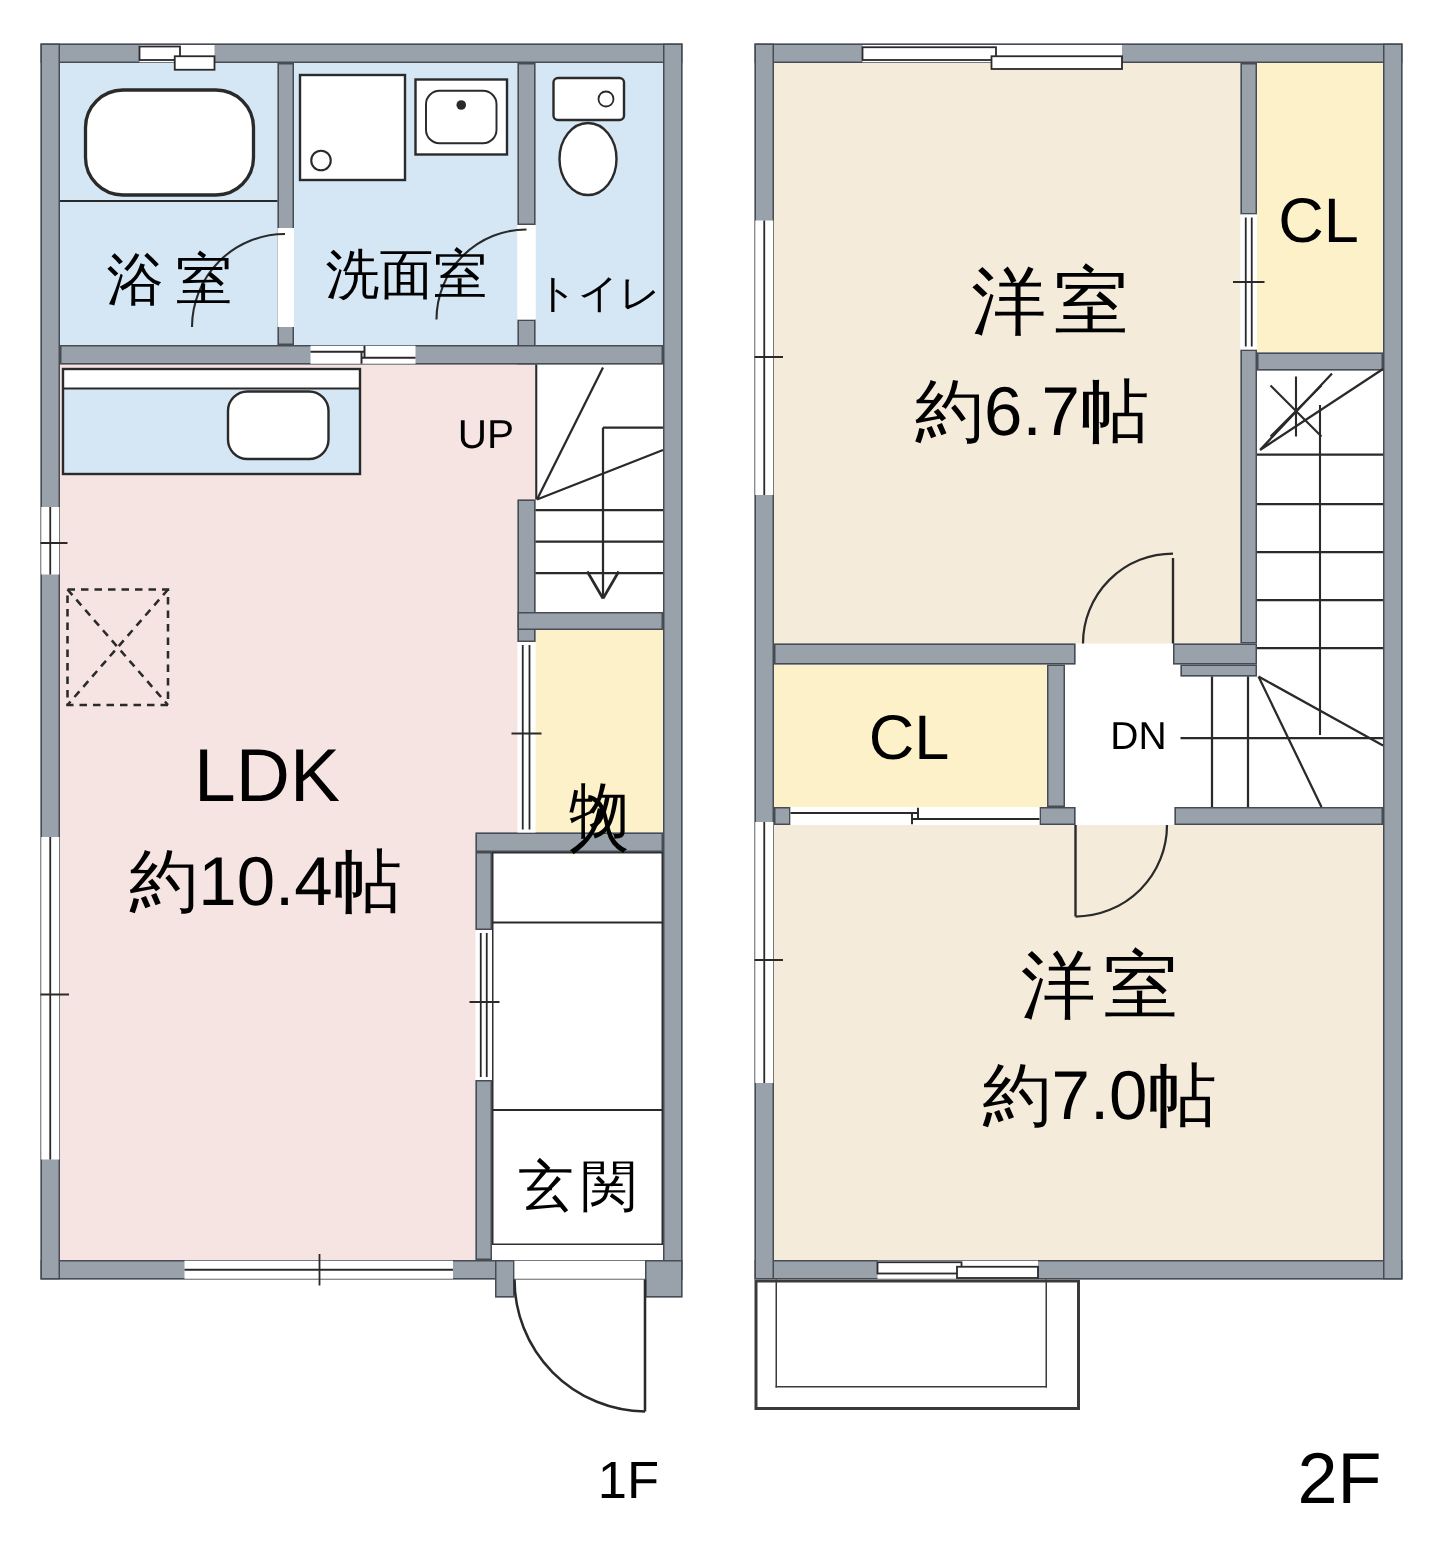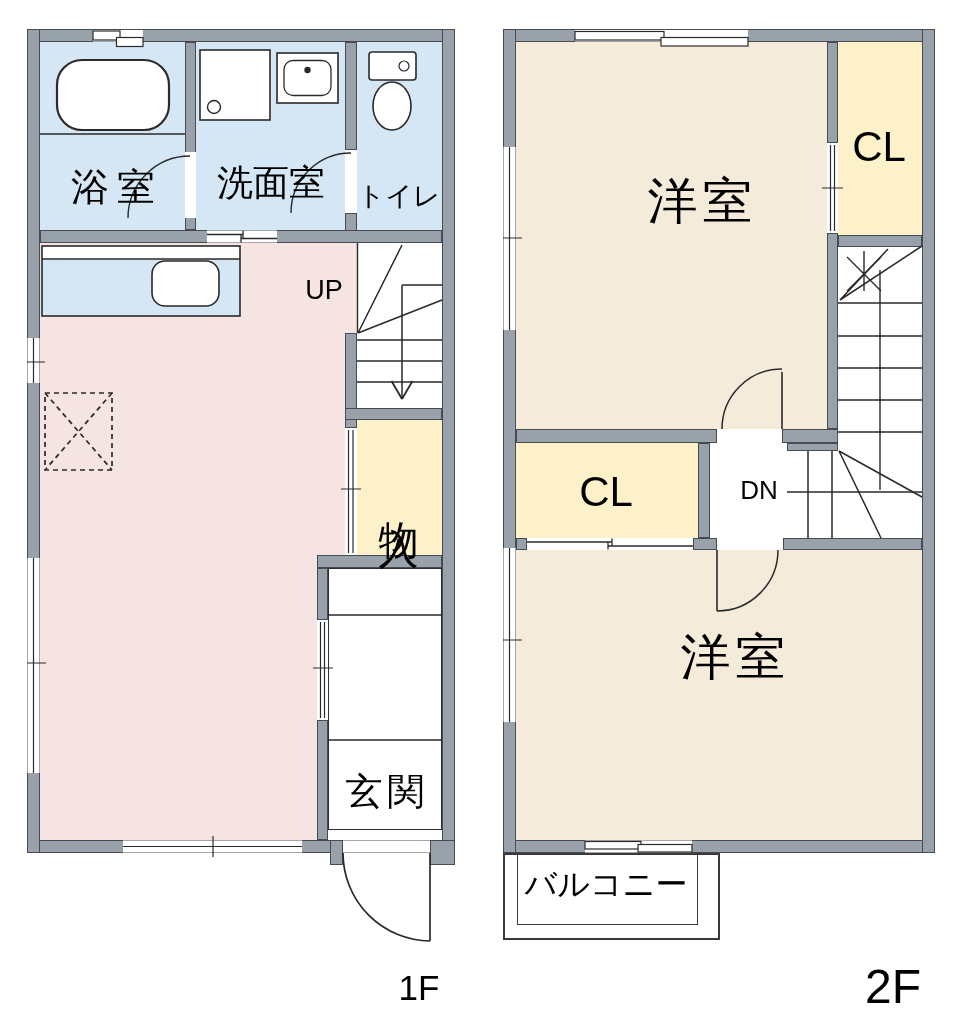--- a/index.html
+++ b/index.html
@@ -172,25 +172,28 @@
       <path d="M722 429 A60 60 0 0 1 782 369" stroke-width="1.5"></path>
       <path d="M717 550 V611" stroke-width="1.6"></path>
       <path d="M717 611 A61 61 0 0 0 778 550" stroke-width="1.5"></path>
     </g>
   </svg>
 
   <div class="lbl" style="left:113px;top:187px;font-size:38px;letter-spacing:8px;padding-left:8px">浴室</div>
   <div class="lbl" style="left:271px;top:183px;font-size:36px">洗面室</div>
   <div class="lbl" style="left:399px;top:196px;font-size:27px">トイレ</div>
   <div class="lbl" style="left:324px;top:290px;font-size:27px">UP</div>
+  <div class="lbl" style="left:178px;top:517px;font-size:50px">LDK</div>
+  <div class="lbl" style="left:177px;top:587px;font-size:46px">約10.4帖</div>
   <div class="lbl vert" style="left:399px;top:496px;font-size:40px;letter-spacing:6px">物入</div>
   <div class="lbl" style="left:385px;top:791px;font-size:37px;letter-spacing:5px;padding-left:5px">玄関</div>
   <div class="lbl" style="left:419px;top:987px;font-size:35px">1F</div>
 
   <div class="lbl" style="left:700px;top:201px;font-size:50px;letter-spacing:5px;padding-left:5px">洋室</div>
+  <div class="lbl" style="left:688px;top:274px;font-size:46px">約6.7帖</div>
   <div class="lbl" style="left:879px;top:147px;font-size:42px">CL</div>
   <div class="lbl" style="left:606px;top:492px;font-size:42px">CL</div>
   <div class="lbl" style="left:759px;top:490px;font-size:26px">DN</div>
   <div class="lbl" style="left:733px;top:657px;font-size:50px;letter-spacing:5px;padding-left:5px">洋室</div>
-  <div class="lbl" style="left:606px;top:884px;font-size:32px">バルコニー</div>
+  <div class="lbl" style="left:733px;top:730px;font-size:46px">約7.0帖</div>
   <div class="lbl" style="left:893px;top:987px;font-size:48px">2F</div>
 
 </div>
 
 </body></html>

